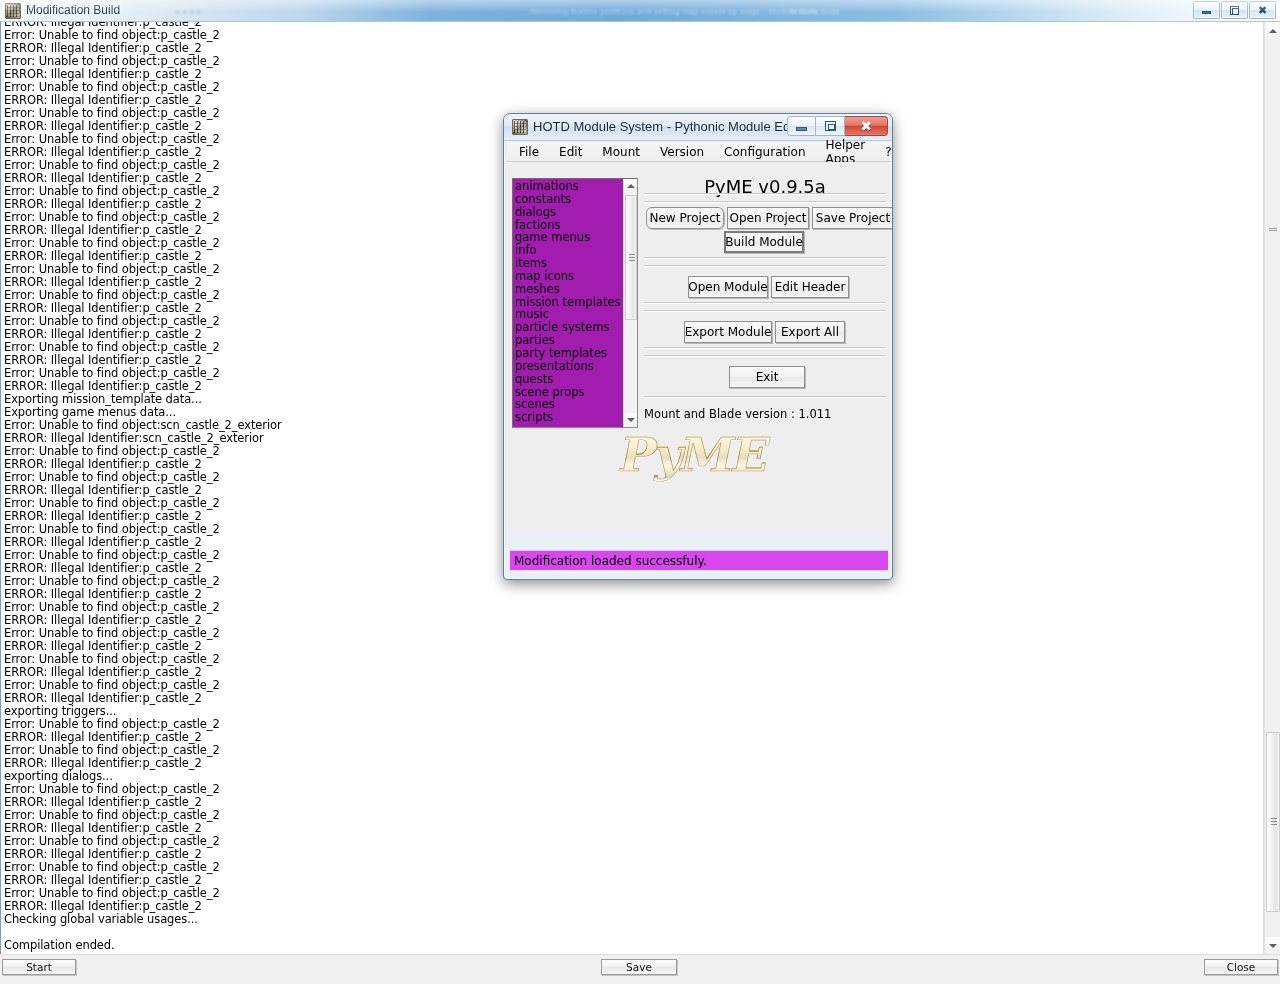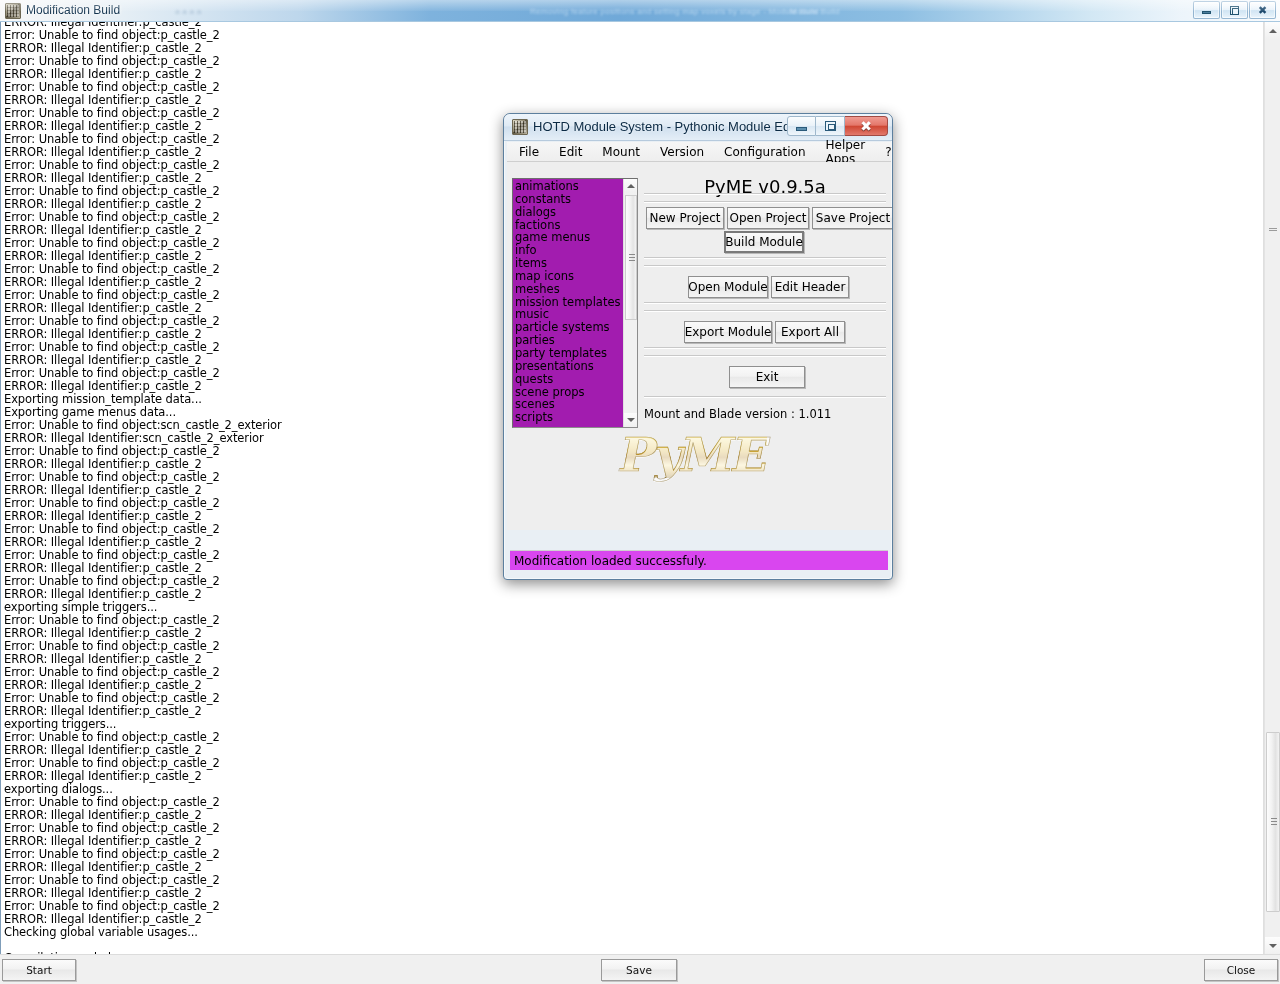--- a/index.html
+++ b/index.html
@@ -174,21 +174,21 @@
   
   #bottom-bar {
     position: absolute;
     left: 0; bottom: 0;
     width: 1280px; height: 30px;
     background: #f0f0f0;
     border-top: 1px solid #dcdcdc;
   }
   .bottom-btn {
     position: absolute;
-    top: 4px; height: 22px;
+    top: 4px; height: 16px;
     background: linear-gradient(to bottom,#fbfbfb,#f2f2f2 45%,#e8e8e8 50%,#f4f4f4);
     border: 1px solid #9a9a9a;
     font-family: "DejaVu Sans", sans-serif;
     font-size: 10.5px;
     color: #111;
     display:flex; align-items:center; justify-content:center;
     box-shadow: 1px 1px 0 rgba(0,0,0,0.18);
   }
   #btn-start { left: 2px; width: 74px; }
   #btn-save  { left: 601px; width: 76px; }
@@ -480,21 +480,20 @@
         <div class="log-line">Error: Unable to find object:p_castle_2</div>
         <div class="log-line">ERROR: Illegal Identifier:p_castle_2</div>
         <div class="log-line">Error: Unable to find object:p_castle_2</div>
         <div class="log-line">ERROR: Illegal Identifier:p_castle_2</div>
         <div class="log-line">Error: Unable to find object:p_castle_2</div>
         <div class="log-line">ERROR: Illegal Identifier:p_castle_2</div>
         <div class="log-line">Error: Unable to find object:p_castle_2</div>
         <div class="log-line">ERROR: Illegal Identifier:p_castle_2</div>
         <div class="log-line">Error: Unable to find object:p_castle_2</div>
         <div class="log-line">ERROR: Illegal Identifier:p_castle_2</div>
-        <div class="log-line">exporting simple triggers...</div>
         <div class="log-line">Error: Unable to find object:p_castle_2</div>
         <div class="log-line">ERROR: Illegal Identifier:p_castle_2</div>
         <div class="log-line">Error: Unable to find object:p_castle_2</div>
         <div class="log-line">ERROR: Illegal Identifier:p_castle_2</div>
         <div class="log-line">Error: Unable to find object:p_castle_2</div>
         <div class="log-line">ERROR: Illegal Identifier:p_castle_2</div>
         <div class="log-line">Error: Unable to find object:p_castle_2</div>
         <div class="log-line">ERROR: Illegal Identifier:p_castle_2</div>
         <div class="log-line">exporting triggers...</div>
         <div class="log-line">Error: Unable to find object:p_castle_2</div>
@@ -599,21 +598,21 @@
             </div>
         </div>
       </div>
 
       <div id="right-panel">
         <div class="pyme-version-title">PyME v0.9.5a</div>
 
         <div class="hrule" style="top:31px"></div>
         <div class="hrule" style="top:39px"></div>
 
-        <div class="pbtn" style="left:2px;  top:45px; width:78px;">New Project</div>
+        <div class="pbtn" style="left:2px;  top:45px; width:78px;border-radius:6px;">New Project</div>
         <div class="pbtn" style="left:83px; top:45px; width:82px;">Open Project</div>
         <div class="pbtn" style="left:168px;top:45px; width:82px;">Save Project</div>
         <div class="pbtn strong" style="left:80px; top:69px; width:80px;">Build Module</div>
 
         <div class="hrule" style="top:95px"></div>
         <div class="hrule" style="top:103px"></div>
 
         <div class="pbtn" style="left:44px; top:114px; width:80px;">Open Module</div>
         <div class="pbtn" style="left:127px;top:114px; width:78px;">Edit Header</div>
 

